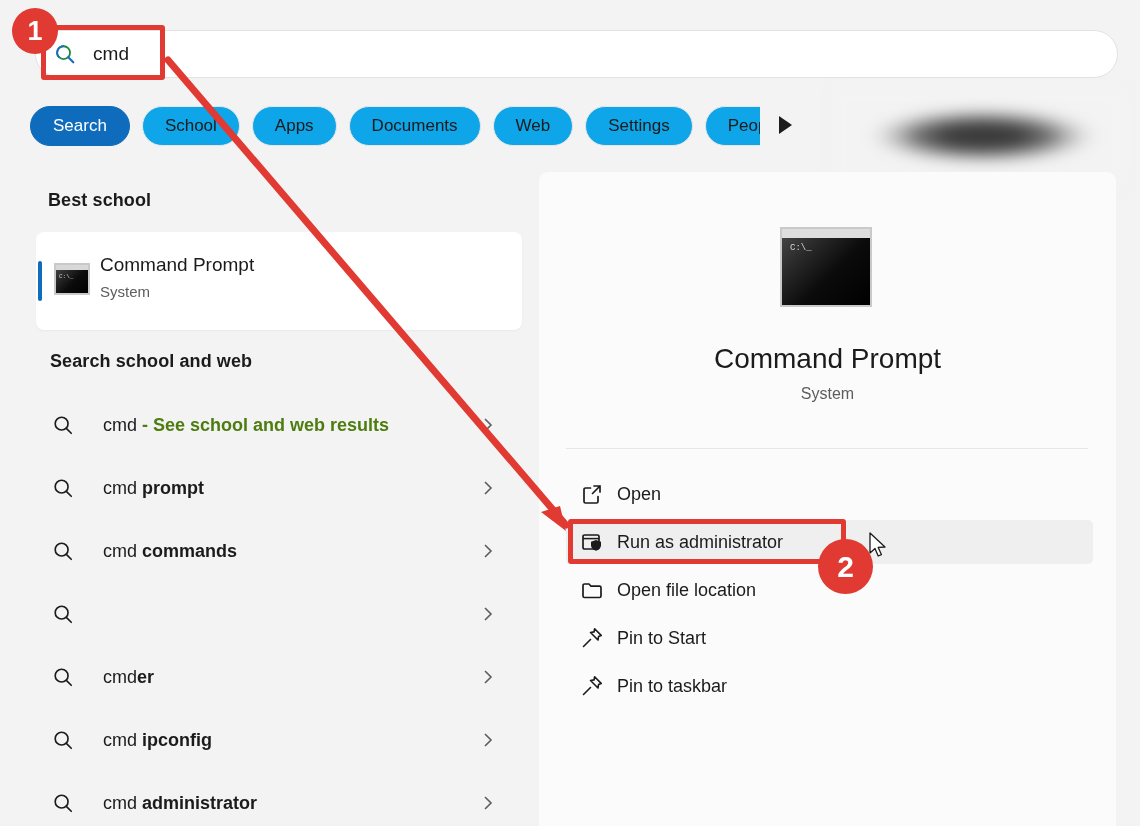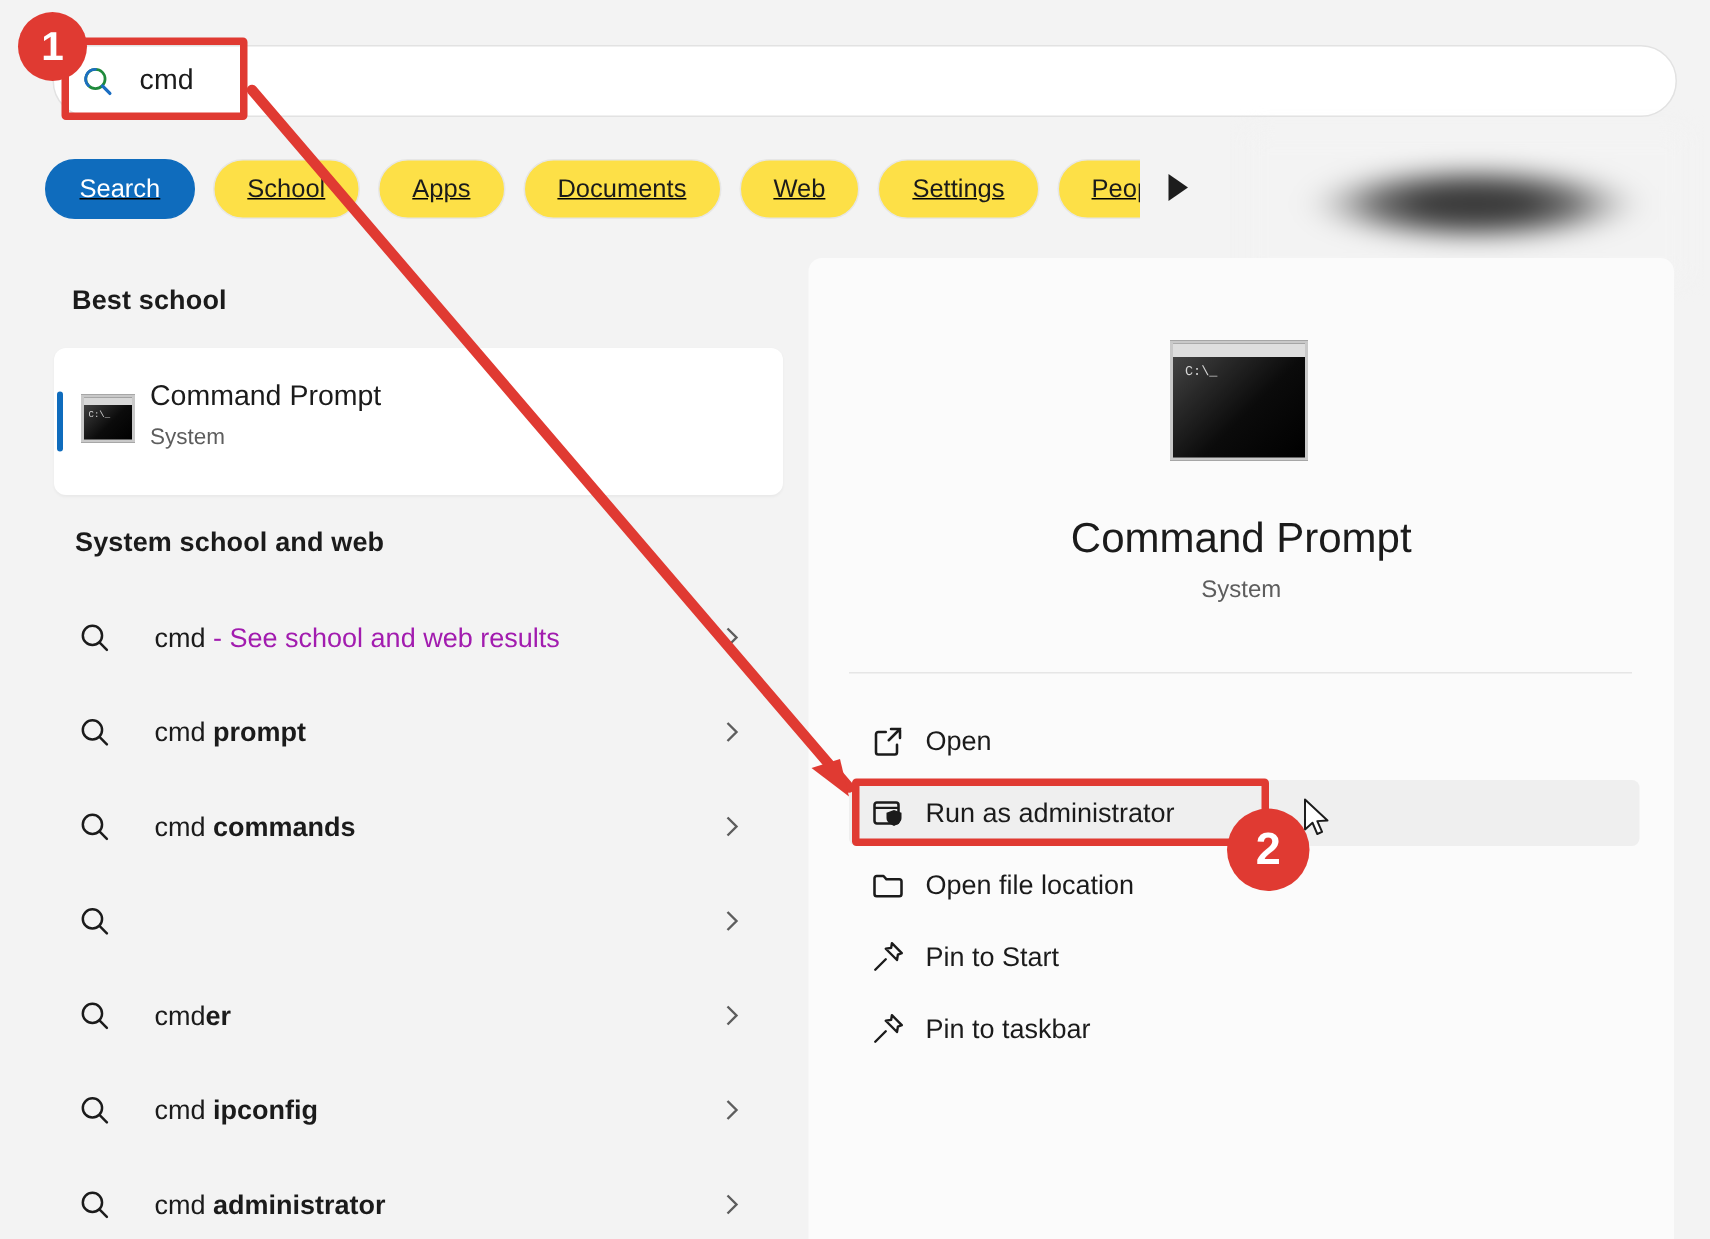--- a/index.html
+++ b/index.html
@@ -16,25 +16,25 @@
     position: absolute; left: 35px; top: 30px; width: 1083px; height: 48px;
     background: #ffffff; border: 1px solid #e2e2e2; border-radius: 24px;
     display: flex; align-items: center; padding-left: 18px;
   }
   .searchbar .magnifier { width: 22px; height: 22px; flex: 0 0 auto; }
   .searchbar .qtext {
     font-size: 19px; color: #1b1b1b; margin-left: 17px; letter-spacing: .1px;
   }
 
   
-  .tabs { position: absolute; left: 30px; top: 106px; display: flex; align-items: flex-start; gap: 12px; text-decoration: underline; }
+  .tabs { position: absolute; left: 30px; top: 106px; display: flex; align-items: flex-start; gap: 12px; }
   .pill {
     height: 40px; border-radius: 20px; display: flex; align-items: center;
     padding: 0 22px; font-size: 17px; color: #1b1b1b;
-    background: #fde047; border: 1px solid #e6e6e6; white-space: nowrap;
+    background: #0ea5e9; border: 1px solid #e6e6e6; white-space: nowrap;
   }
   .pill.active { background: #0f6cbd; border-color: #0f6cbd; color: #ffffff; }
   .tabs-clip { position: absolute; left: 30px; top: 106px; width: 730px; height: 42px; overflow: hidden; }
   .more-arrow {
     position: absolute; left: 779px; top: 116px; width: 0; height: 0;
     border-left: 13px solid #1d1d1d; border-top: 9px solid transparent; border-bottom: 9px solid transparent;
   }
 
   
   .redaction {
@@ -67,21 +67,21 @@
   #bm-icon .bar { position:absolute; left:0; top:0; right:0; height:5px; background:#d8d8d8; }
   #bm-icon .prompt { position:absolute; left:3px; top:8px; font-size:6px; color:#d6d6d6; font-family:"Liberation Mono", monospace; }
   .bm-title { position: absolute; left: 100px; top: 254px; font-size: 19px; color: #1b1b1b; }
   .bm-sub   { position: absolute; left: 100px; top: 283px; font-size: 15px; color: #5d5d5d; }
 
   
   .sugg { position: absolute; left: 44px; width: 470px; height: 50px; display: flex; align-items: center; }
   .sugg .sicon { width: 22px; height: 22px; flex: 0 0 22px; margin-left: 8px; }
   .sugg .stext { margin-left: 29px; font-size: 18px; color: #1b1b1b; white-space: nowrap; }
   .sugg .stext b { font-weight: bold; }
-  .sugg .stext .muted { color: #a21caf; font-weight: normal; margin-top: 46px; }
+  .sugg .stext .muted { color: #4d7c0f; font-weight: bold; margin-top: 46px; }
   .sugg .chev { position: absolute; right: 18px; width: 16px; height: 16px; }
 
   
   .detail-panel {
     position: absolute; left: 539px; top: 172px; width: 577px; height: 654px;
     background: #fbfbfb; border-radius: 9px 9px 0 0;
   }
   #app-icon-big {
     position: absolute; left: 780px; top: 227px; width: 92px; height: 80px;
   }
@@ -162,21 +162,21 @@
 
   <div class="bestmatch-card"></div>
   <div class="accent-bar"></div>
   <div class="cmdicon" id="bm-icon">
     <span class="bar"></span>
       <span class="prompt">C:\_</span>
   </div>
   <div class="bm-title">Command Prompt</div>
   <div class="bm-sub">System</div>
 
-  <div class="section-head" id="web-head">System school and web</div>
+  <div class="section-head" id="web-head">Search school and web</div>
 
   <div class="sugg" style="top:400px;">
     <span class="sicon"><svg viewBox="0 0 24 24" width="22" height="22">
           <circle cx="10.5" cy="10.5" r="7" fill="none" stroke="#1b1b1b" stroke-width="1.8"></circle>
           <path d="M15.6 15.6 L21 21" stroke="#1b1b1b" stroke-width="1.8" stroke-linecap="round"></path>
         </svg></span>
     <span class="stext"><span>cmd</span><b></b><span class="muted"> - See school and web results</span></span>
     <span class="chev"><svg viewBox="0 0 16 16" width="16" height="16">
           <path d="M5 2 L11 8 L5 14" fill="none" stroke="#5d5d5d" stroke-width="1.6"></path>
         </svg></span>

